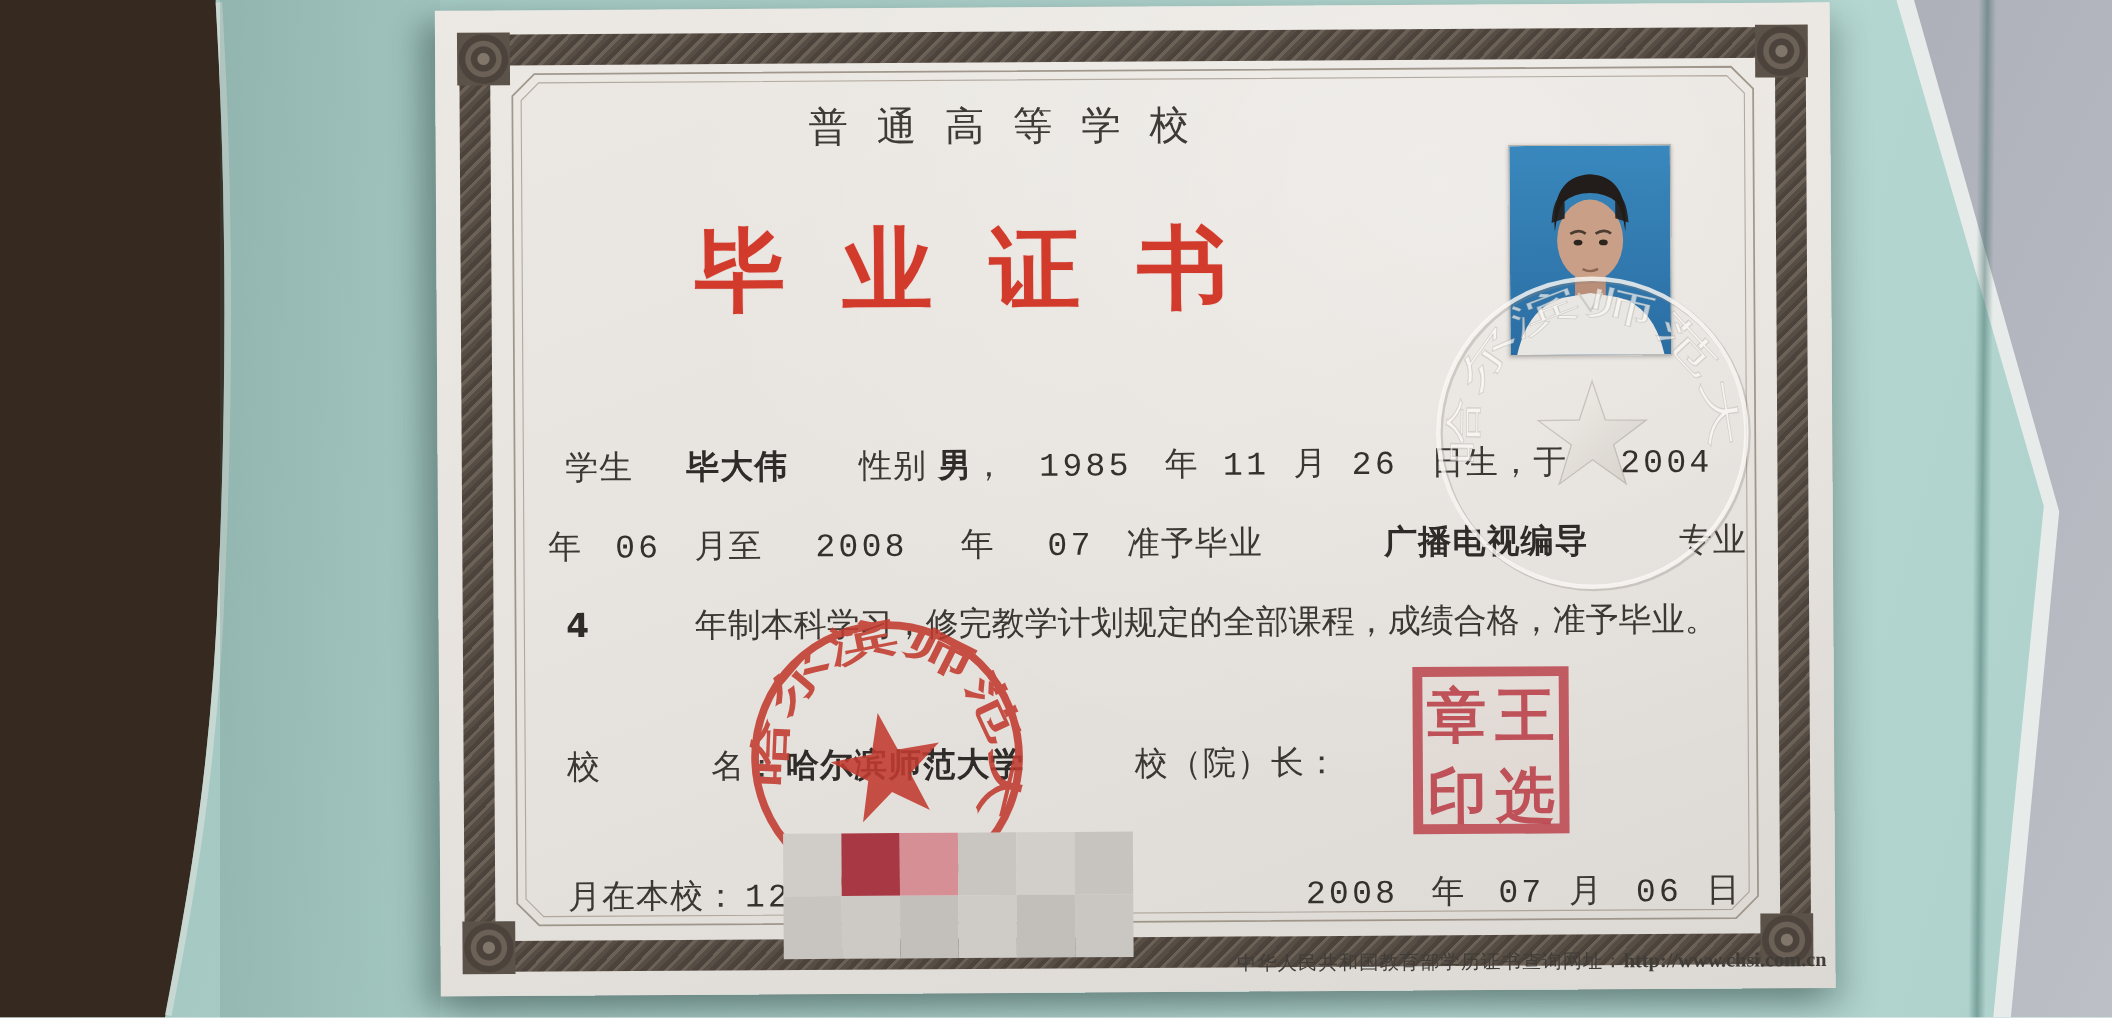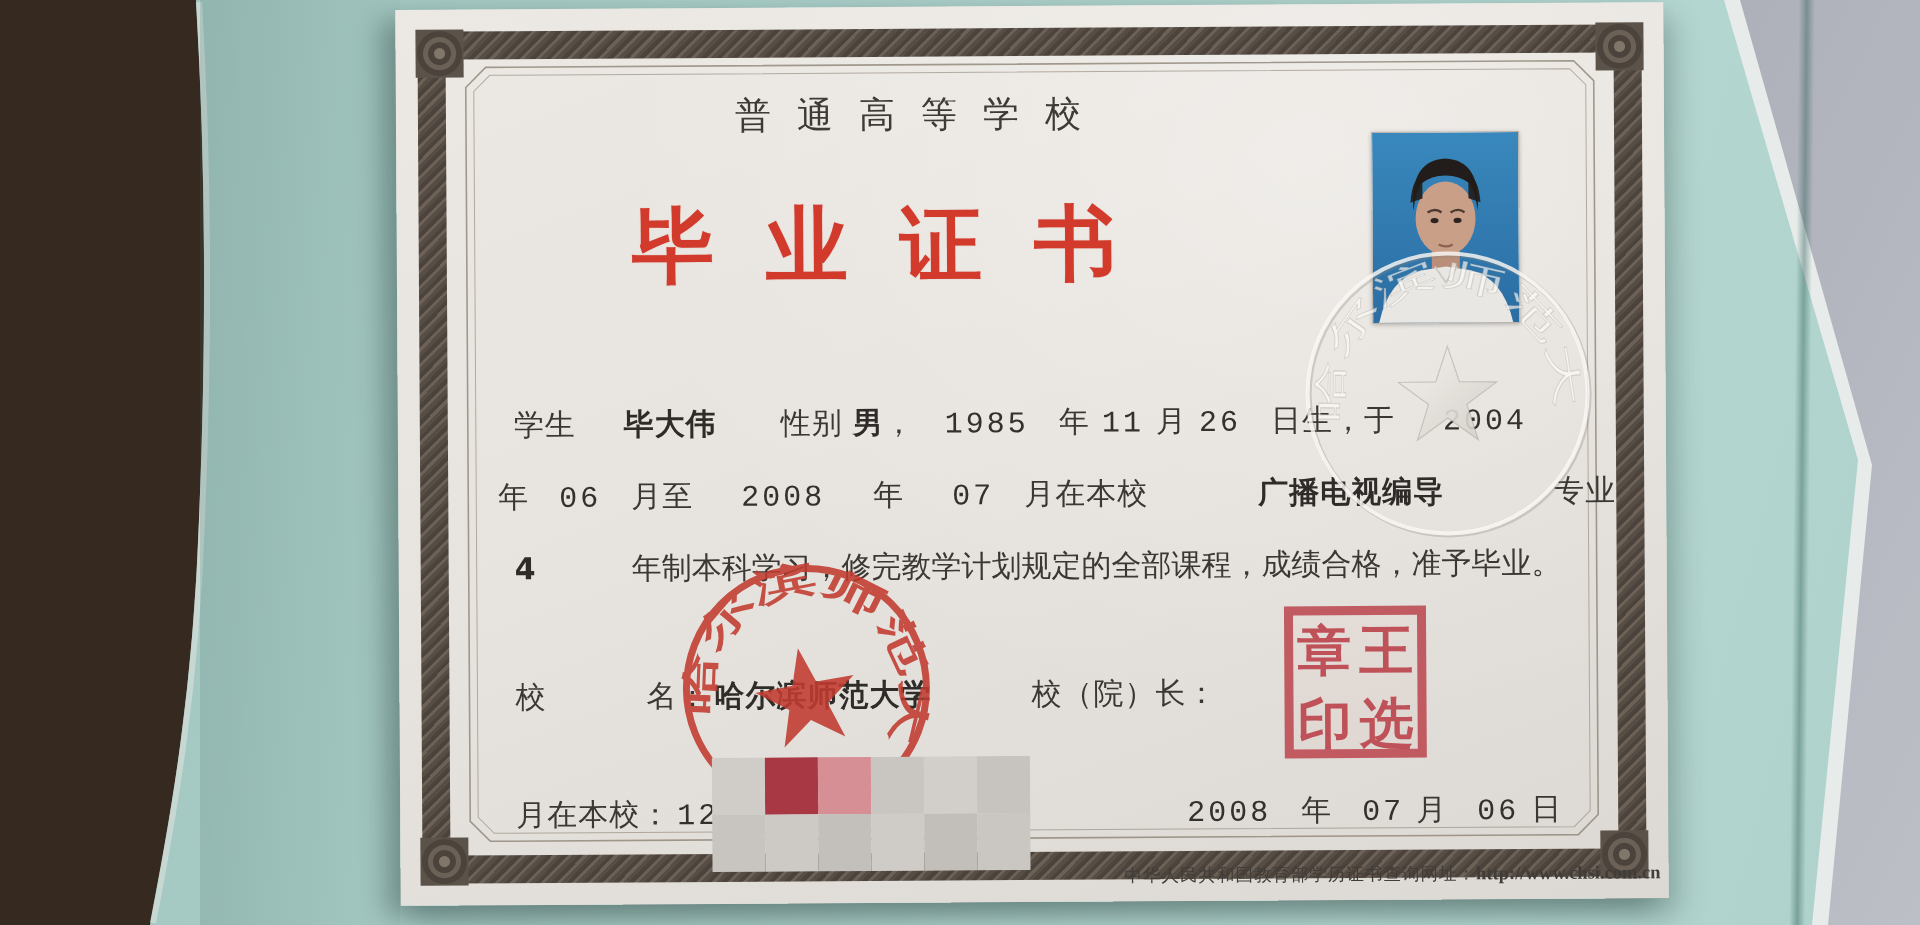--- a/index.html
+++ b/index.html
@@ -38,23 +38,23 @@
   
   .header-line{left:52px;top:84px;width:920px;text-align:center;font-size:36px;letter-spacing:26px;text-indent:26px;color:#3e3a36;z-index:4;}
   .cert-title{left:52px;top:184px;width:850px;text-align:center;font-size:82px;font-weight:700;letter-spacing:52px;text-indent:52px;color:#d23a2c;z-index:4;text-shadow:0 0 1px rgba(210,58,44,.4);}
   .bodyline{left:52px;width:1170px;white-space:nowrap;font-size:30px;color:#3b3733;z-index:4;letter-spacing:1px;}
   .bodyline span{display:inline-block;}
   .line1{top:396px;}.line2{top:468px;}.line3{top:540px;}.line4{top:668px;}.line5{top:786px;height:60px;}
   .kai{font-family:"DejaVu Serif","Liberation Serif",serif;}
   .fill{font-family:"DejaVu Sans","Liberation Sans",sans-serif;font-weight:700;color:#2f2b28;}
   .num{font-family:Liberation Mono, monospace;letter-spacing:3px;color:#34302c;}
   .long{letter-spacing:0;}
-  .ml6{margin-left:6px}.ml10{margin-left:10px}.ml22{margin-left:12px}.ml30{margin-left:30px}
+  .ml6{margin-left:6px}.ml10{margin-left:10px}.ml22{margin-left:22px}.ml30{margin-left:30px}
   .ml48{margin-left:48px}.ml64{margin-left:64px}.ml95{margin-left:95px}.ml100{margin-left:100px}
-  .ml110{margin-left:110px}.ml150{margin-left:110px}
+  .ml110{margin-left:110px}.ml150{margin-left:82px}
   .l5date{position:absolute;left:735px;top:0;}
   .footer-note{left:52px;top:858px;width:1208px;text-align:right;font-size:17.5px;color:#403c38;letter-spacing:1px;z-index:4;}
   .footer-note b{font-family:"Liberation Serif",serif;font-size:18.5px;letter-spacing:0;}
   
   .photo{left:975px;top:128px;width:146px;height:190px;border:1px solid #b7b2ab;box-shadow:0 1px 4px rgba(0,0,0,.25);z-index:3;}
   
   .emboss-seal{left:900px;top:240px;width:300px;height:300px;z-index:7;opacity:.9;pointer-events:none;}
   .round-seal{left:272px;top:546px;width:270px;height:270px;z-index:6;opacity:.88;}
   .square-seal{
     left:885px;top:602px;width:124px;height:134px;z-index:6;
@@ -127,21 +127,21 @@
     <circle cx="151.5" cy="151.5" r="140" fill="none" stroke="rgba(140,132,122,.35)" stroke-width="5"></circle>
     <circle cx="150" cy="150" r="140" fill="none" stroke="rgba(252,250,246,.9)" stroke-width="4"></circle>
     <path id="embArc" d="M50.4,186.3 A106,106 0 1 1 249.6,186.3" fill="none"></path>
     <text font-size="34" font-family="DejaVu Serif,serif" fill="rgba(253,251,248,.75)" stroke="rgba(140,132,122,.30)" stroke-width=".7">
       <textPath href="#embArc" startOffset="8" textLength="440" lengthAdjust="spacingAndGlyphs">哈尔滨师范大学</textPath>
     </text>
     <polygon points="150,103 161.9,138.3 199.1,138.7 169.2,161 180.4,196.5 150,174.5 119.6,196.5 130.8,161 100.9,138.7 138.1,138.3" fill="url(#embGrad)" stroke="rgba(140,132,122,.4)" stroke-width="1.2"></polygon>
   </svg>
 
   <div class="abs bodyline line1"><span class=" kai ml64">学生</span><span class=" fill ml48">毕大伟</span><span class=" kai ml64">性别</span><span class=" fill ml10">男</span><span class=" kai">，</span><span class=" num ml30">1985</span><span class=" kai ml30">年</span><span class=" num ml22">11</span><span class=" kai ml22">月</span><span class=" num ml22">26</span><span class=" kai ml30">日生，于</span><span class=" num ml48">2004</span></div>
-  <div class="abs bodyline line2"><span class=" kai ml48">年</span><span class=" num ml30">06</span><span class=" kai ml30">月至</span><span class=" num ml48">2008</span><span class=" kai ml48">年</span><span class=" num ml48">07</span><span class=" kai ml30">月在本校</span><span class=" fill ml110">广播电视编导</span><span class=" kai ml150">专业</span></div>
+  <div class="abs bodyline line2"><span class=" kai ml48">年</span><span class=" num ml30">06</span><span class=" kai ml30">月至</span><span class=" num ml48">2008</span><span class=" kai ml48">年</span><span class=" num ml48">07</span><span class=" kai ml30">准予毕业</span><span class=" fill ml110">广播电视编导</span><span class=" kai ml150">专业</span></div>
   <div class="abs bodyline line3"><span class=" fill ml64">4</span><span class=" kai long ml95">年制本科学习，修完教学计划规定的全部课程，成绩合格，准予毕业。</span></div>
   <div class="abs bodyline line4"><span class=" kai ml64">校</span><span class=" kai ml100">名：</span><span class=" fill ml6">哈尔滨师范大学</span><span class=" kai ml100">校（院）长：</span></div>
 
   <svg class="abs round-seal" width="270" height="270" viewBox="0 0 270 270">
     <circle cx="135" cy="135" r="120" fill="none" stroke="#c23b30" stroke-width="7"></circle>
     <path id="sealArc" d="M46.7,167.2 A94,94 0 1 1 223.3,167.2" fill="none"></path>
     <text font-size="38" font-weight="700" font-family="DejaVu Serif,serif" fill="#c23b30">
       <textPath href="#sealArc" startOffset="6" textLength="438" lengthAdjust="spacingAndGlyphs">哈尔滨师范大学</textPath>
     </text>
     <polygon transform="rotate(-10 135 142)" points="135,94 147.1,130 185,130.4 154.5,153.2 165.9,189.4 135,167 104.1,189.4 115.5,153.2 85,130.4 122.9,130" fill="#c23b30"></polygon>

